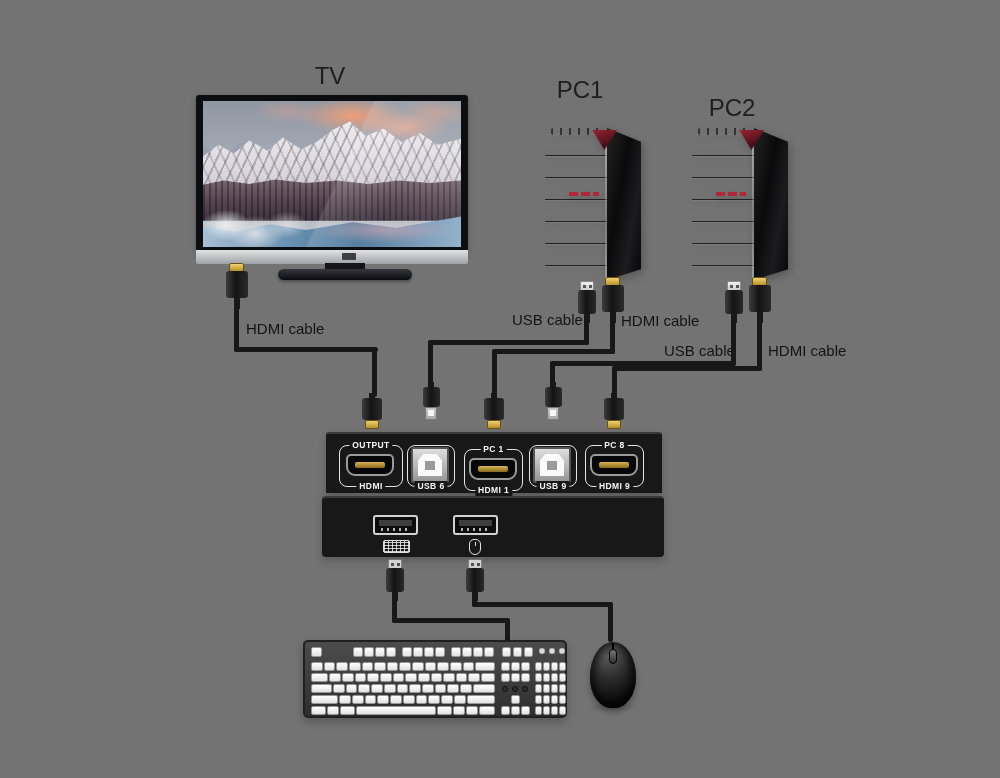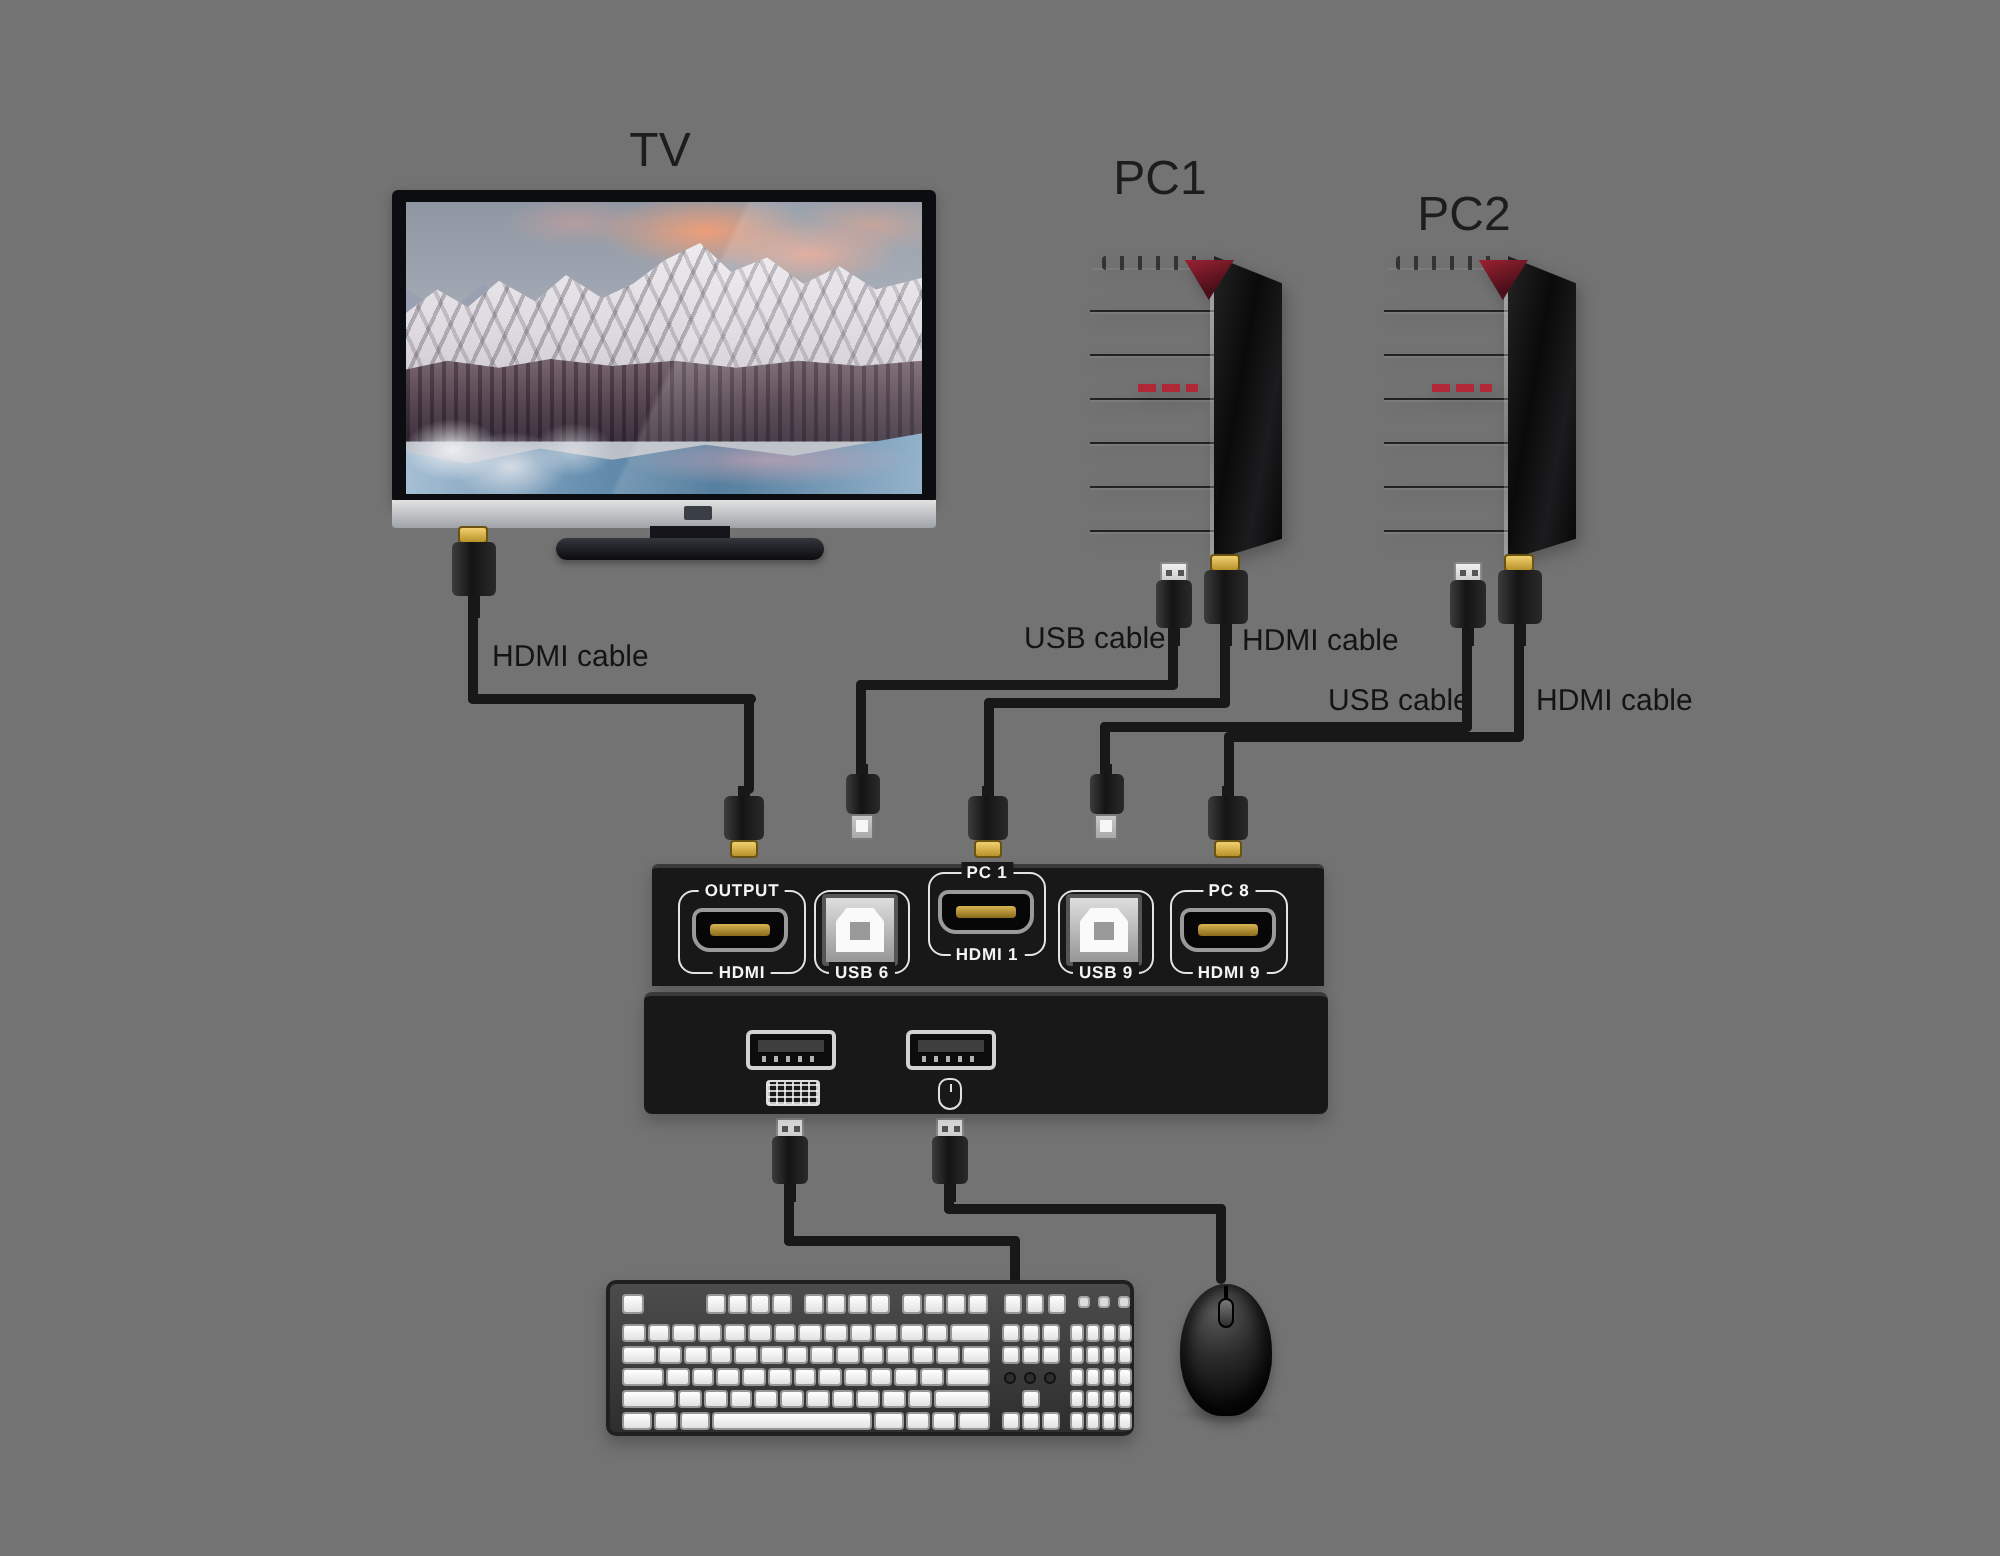--- a/index.html
+++ b/index.html
@@ -273,21 +273,21 @@
       <div class="pglabel pg-bot">HDMI</div>
     </div>
     <div class="pgroup" style="left:81px;top:11px;width:48px;height:42px;">
       <div class="usbb-port" style="left:3px;top:1px;">
           <div>
             <div></div>
           </div>
         </div>
       <div class="pglabel pg-bot">USB 6</div>
     </div>
-    <div class="pgroup" style="left:138px;top:2px;width:59px;height:42px;">
+    <div class="pgroup" style="left:138px;top:15px;width:59px;height:42px;">
       <div class="pglabel pg-top">PC 1</div>
       <div class="hdmi-port" style="left:4px;top:8px;">
           <div></div>
         </div>
       <div class="pglabel pg-bot">HDMI 1</div>
     </div>
     <div class="pgroup" style="left:203px;top:11px;width:48px;height:42px;">
       <div class="usbb-port" style="left:3px;top:1px;">
           <div>
             <div></div>

